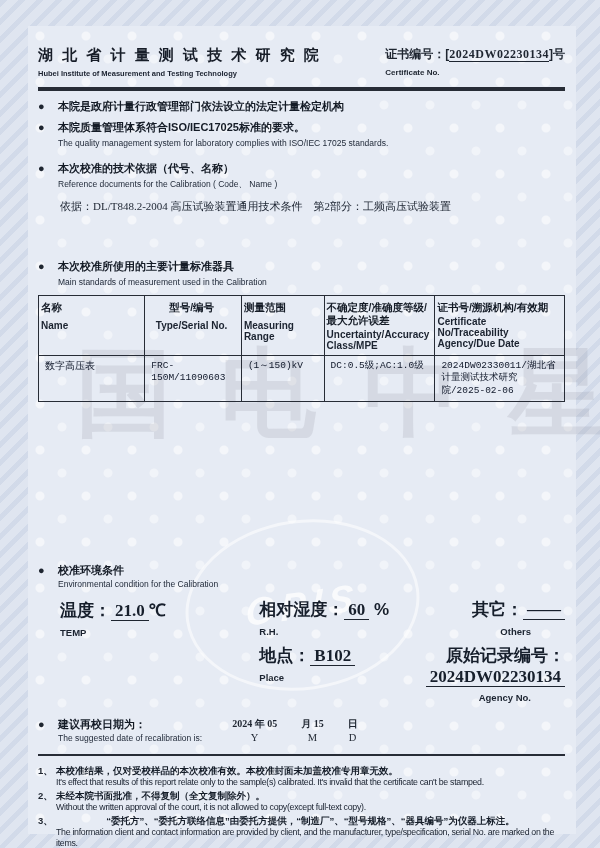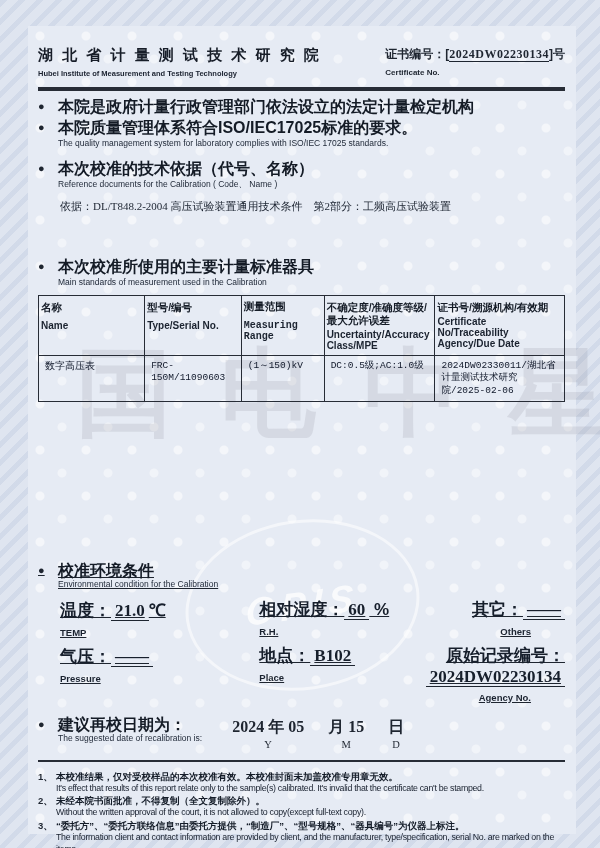--- a/index.html
+++ b/index.html
@@ -57,56 +57,56 @@
   .inst-en { font-size: 7.5px; font-weight: bold; margin-top: 4px; color: #1b2230; }
   .cert-line { font-size: 12px; font-weight: bold; white-space: nowrap; }
   .cert-no { font-family: "Liberation Serif", serif; border-bottom: 1px solid #1e2530; letter-spacing: 0.5px; }
   .cert-en { font-size: 8px; font-weight: bold; margin-top: 5px; }
   .rule-thick { height: 4px; background: #272c36; margin-top: 9px; }
 
   
   .bullet { display: flex; align-items: flex-start; }
   .dot { width: 20px; font-size: 11px; line-height: 17px; flex: none; }
   .dot::before { content: "●"; }
-  .b-cn { font-size: 16px; font-weight: bold; line-height: 17px; color: #141b26; }
+  .b-cn { font-size: 11px; font-weight: bold; line-height: 17px; color: #141b26; }
   .b-en { font-size: 8.5px; line-height: 11.5px; margin: 2px 0 0 20px; max-width: 500px; color: #222b3a; }
   .mt7 { margin-top: 7px; } .mt3 { margin-top: 4px; } .mt10 { margin-top: 10px; }
   .basis { font-family: "Liberation Serif", serif; font-size: 11px; margin: 9px 0 0 22px; color: #1b2330; }
   .b4 { margin-top: 44px; }
 
   
   table { width: 100%; border-collapse: collapse; margin-top: 6px; }
   table, th, td { border: 1.5px solid #272c36; }
   th { text-align: left; vertical-align: top; padding: 5px 5px 4px 2px; height: 54px; font-weight: bold; }
   .th-cn { font-size: 10.5px; line-height: 13px; color: #141b26; }
   .th-en { font-size: 10px; line-height: 11px; margin-top: 6px; color: #1b2330; }
   th.tall .th-en { margin-top: 2px; }
   td { padding: 4px 4px 4px 6px; vertical-align: top; height: 34px;
        font-family: "Liberation Mono", monospace; font-size: 9.5px; line-height: 12.5px; color: #10182a; }
   td.cjk { font-family: "Liberation Sans", sans-serif; font-size: 10px; }
-  .c1 { width: 21%; } .c2 { width: 18.5%; } .c3 { width: 16%; font-family: Liberation Mono, monospace; } .c4 { width: 19.5%; } .c5 { width: 25%; }
-
-  
-  .env { margin-top: 160px; text-decoration: underline; }
+  .c1 { width: 21%; } .c2 { width: 18.5%; text-align: center; } .c3 { width: 16%; } .c4 { width: 19.5%; } .c5 { width: 25%; }
+
+  
+  .env { margin-top: 160px; }
   .env-grid { display: flex; margin-top: 7px; }
   .env-col1 { width: 42%; padding-left: 22px; }
   .env-col2 { width: 28%; }
   .env-col3 { width: 30%; text-align: right; }
   .field { margin-bottom: 4px; }
   .f-line { font-size: 17px; font-weight: bold; color: #171f2c; }
   .f-val { font-family: "Liberation Serif", serif; font-weight: bold; border-bottom: 1px solid #1e2530; padding: 0 4px; }
   .f-suffix { font-weight: bold; }
   .f-en { font-size: 9.5px; font-weight: bold; margin-top: 5px; margin-bottom: 7px; color: #1b2330; }
   .env-col3 .f-en { padding-right: 34px; }
 
   
   .recal { display: flex; margin-top: 6px; }
   .recal-date { display: flex; margin-left: 30px; margin-top: 1px; gap: 24px; }
   .dgroup { text-align: center; font-family: "Liberation Serif", serif; }
-  .d-top { font-size: 16px; font-weight: bold; white-space: nowrap; }
+  .d-top { font-size: 10px; font-weight: bold; white-space: nowrap; }
   .d-letter { font-size: 10.5px; margin-top: 1px; }
   .rule-thin { height: 2px; background: #272c36; margin-top: 10px; }
 
   
   .notes { margin-top: 8px; }
   .note { display: flex; }
   .note-num { width: 18px; flex: none; font-size: 9.5px; font-weight: 600; line-height: 13px; }
   .note-body { flex: 1; }
   .note-cn { font-size: 9.5px; font-weight: 600; line-height: 13px; color: #141c28; }
   .note-en { font-family: Liberation Sans, sans-serif; font-size: 8.8px; line-height: 11.8px; letter-spacing: -0.3px; color: #18202e; }
@@ -199,24 +199,20 @@
         <span class="b-cn">校准环境条件</span>
       </div>
       <div class="b-en" style="margin-top:0;">Environmental condition for the Calibration</div>
 
       <div class="env-grid">
         <div class="env-col1">
           <div class="field">
             <div class="f-line"><span>温度：</span><span class="f-val">21.0</span><span class="f-suffix">℃</span></div>
             <div class="f-en">TEMP</div>
           </div>
-          <div class="field">
-            <div class="f-line"><span>气压：</span><span class="f-val">——</span></div>
-            <div class="f-en">Pressure</div>
-          </div>
         </div>
         <div class="env-col2">
           <div class="field">
             <div class="f-line"><span>相对湿度：</span><span class="f-val">60</span><span class="f-suffix"> %</span></div>
             <div class="f-en">R.H.</div>
           </div>
           <div class="field">
             <div class="f-line"><span>地点：</span><span class="f-val">B102</span></div>
             <div class="f-en">Place</div>
           </div>
@@ -270,20 +266,20 @@
       <div class="note">
         <span class="note-num">2、</span>
         <span class="note-body">
           <span class="note-cn" style="display:block;">未经本院书面批准，不得复制（全文复制除外）。</span>
           <span class="note-en" style="display:block;">Without the written approval of the court, it is not allowed to copy(except full-text copy).</span>
         </span>
       </div>
       <div class="note">
         <span class="note-num">3、</span>
         <span class="note-body">
-          <span class="note-cn" style="display:block;">“委托方”、“委托方联络信息”由委托方提供，“制造厂”、“型号规格”、“器具编号”为仪器上标注。</span>
+          <span class="note-cn" style="display:block;text-align:center;">“委托方”、“委托方联络信息”由委托方提供，“制造厂”、“型号规格”、“器具编号”为仪器上标注。</span>
           <span class="note-en" style="display:block;">The information client and contact information are provided by client, and the manufacturer, type/specification, serial No. are marked on the items.</span>
         </span>
       </div>
     </div>
 
   </div>
 </div>
 
 </body></html>

